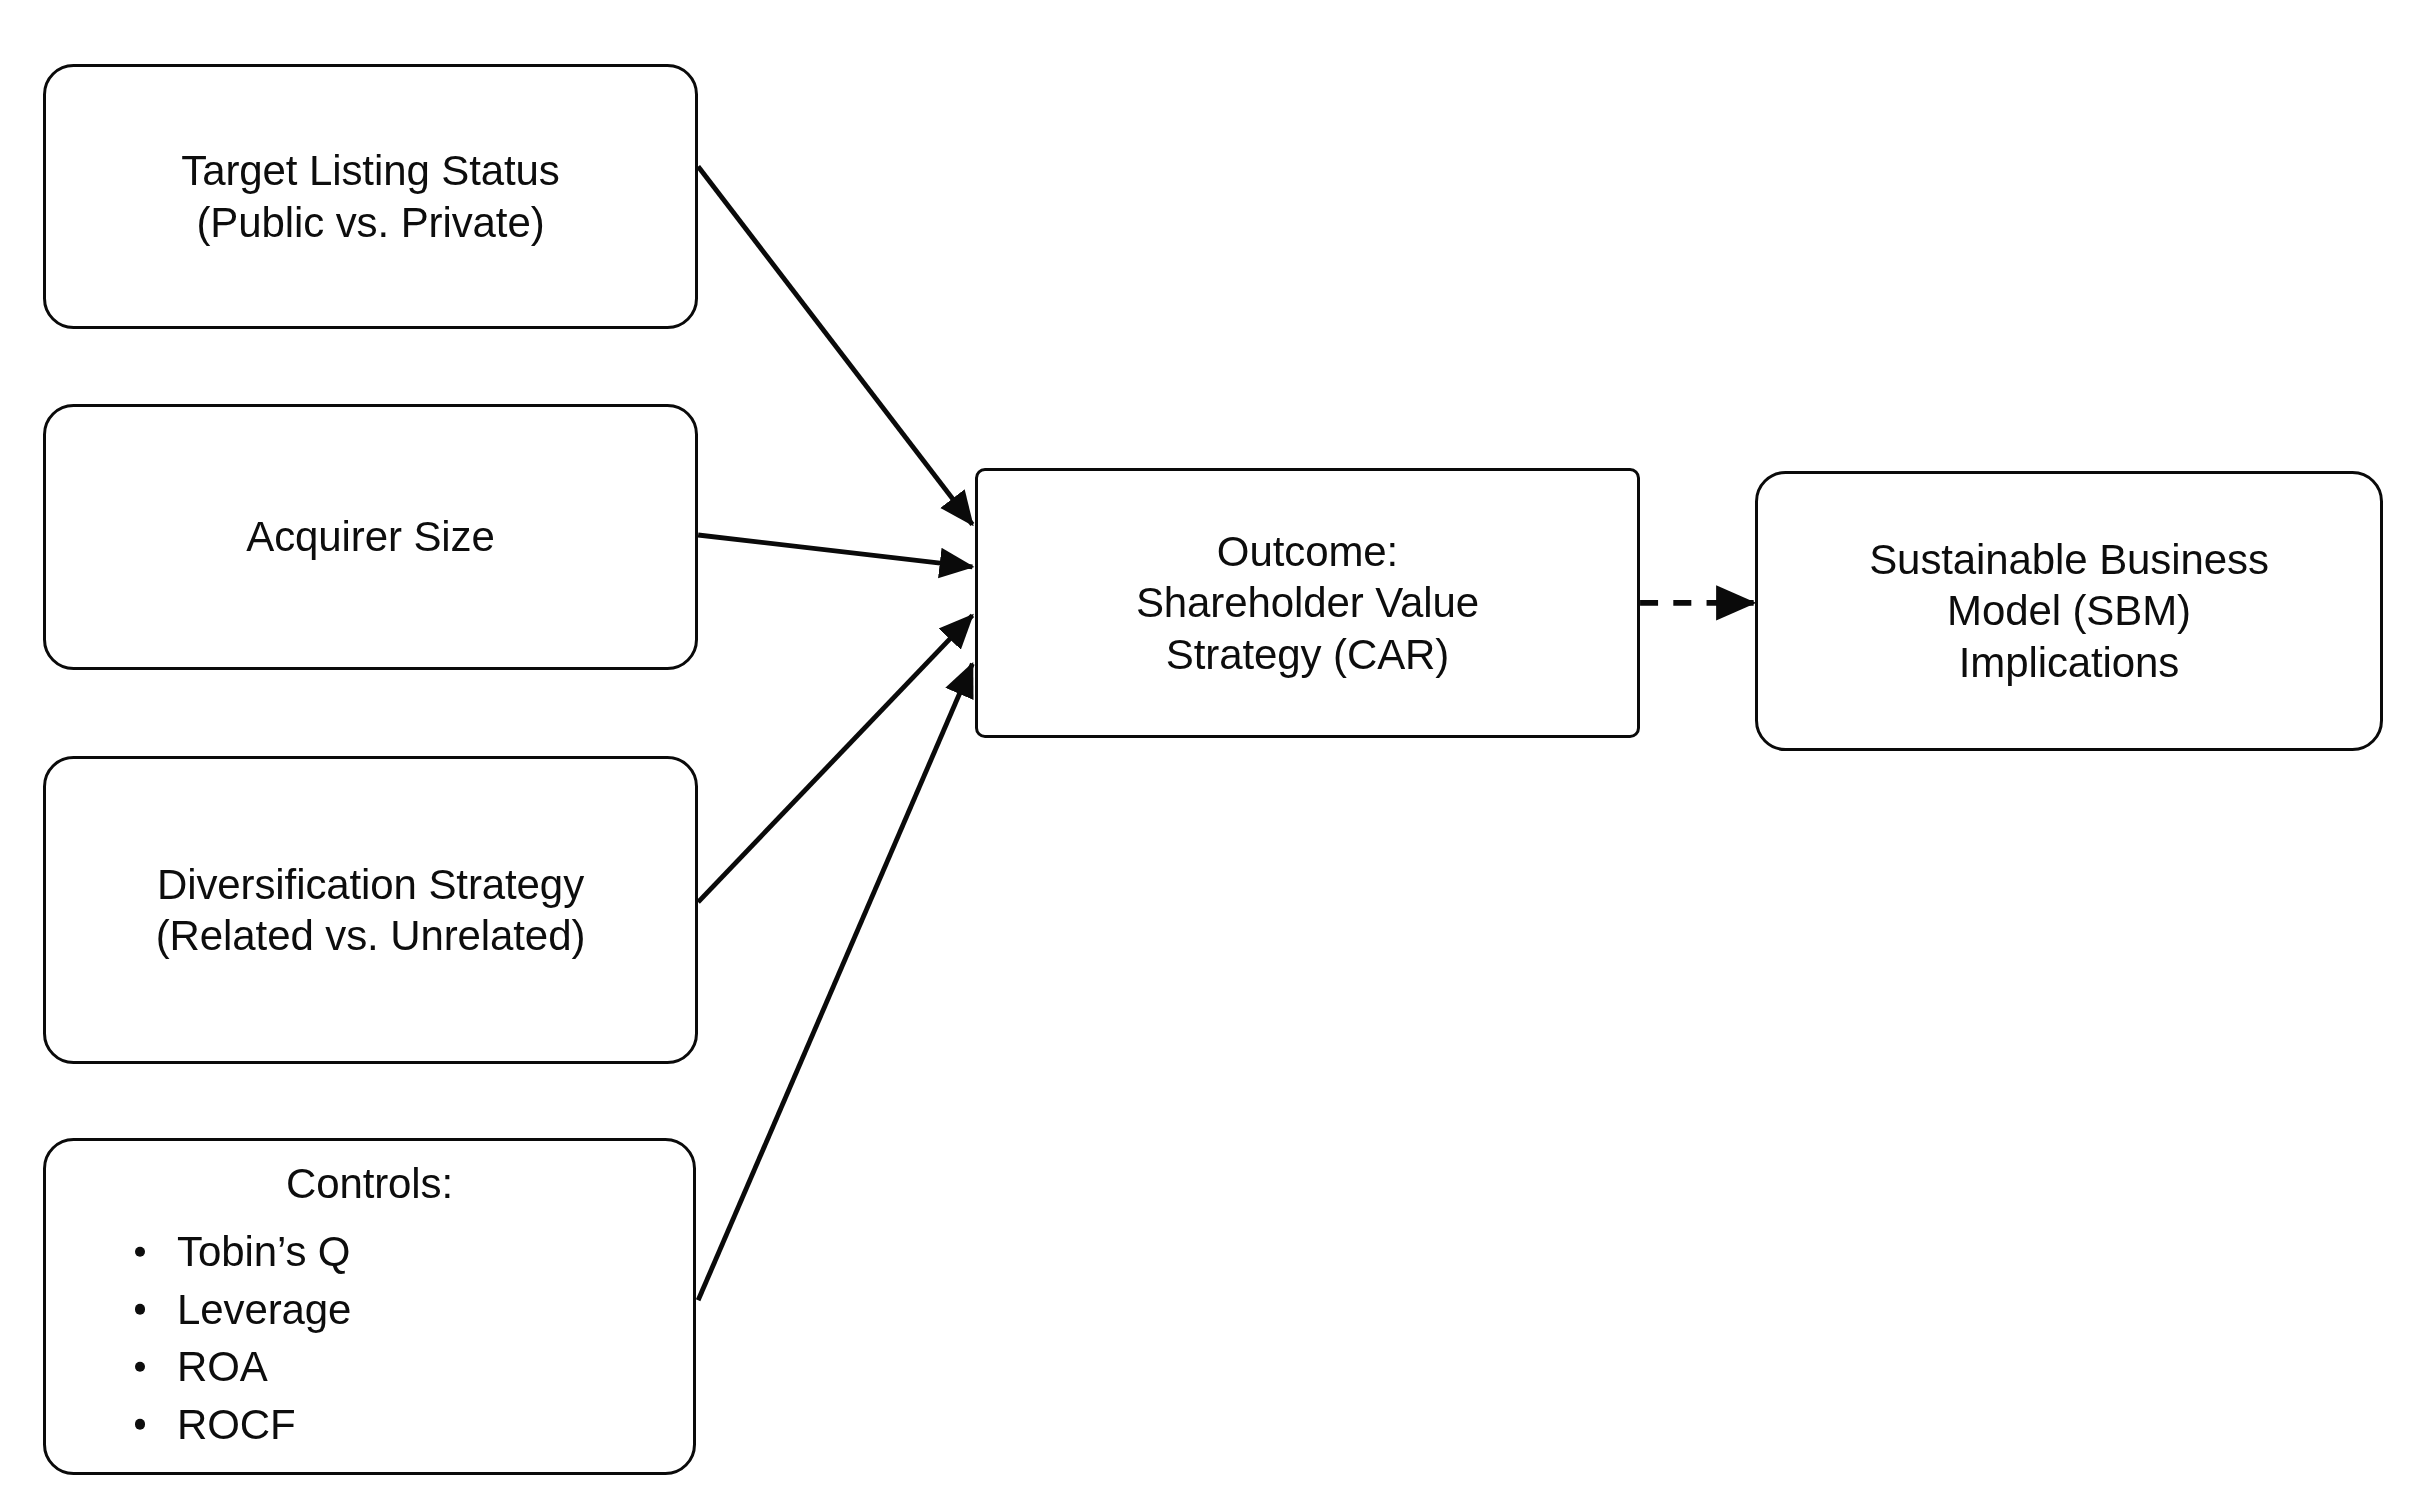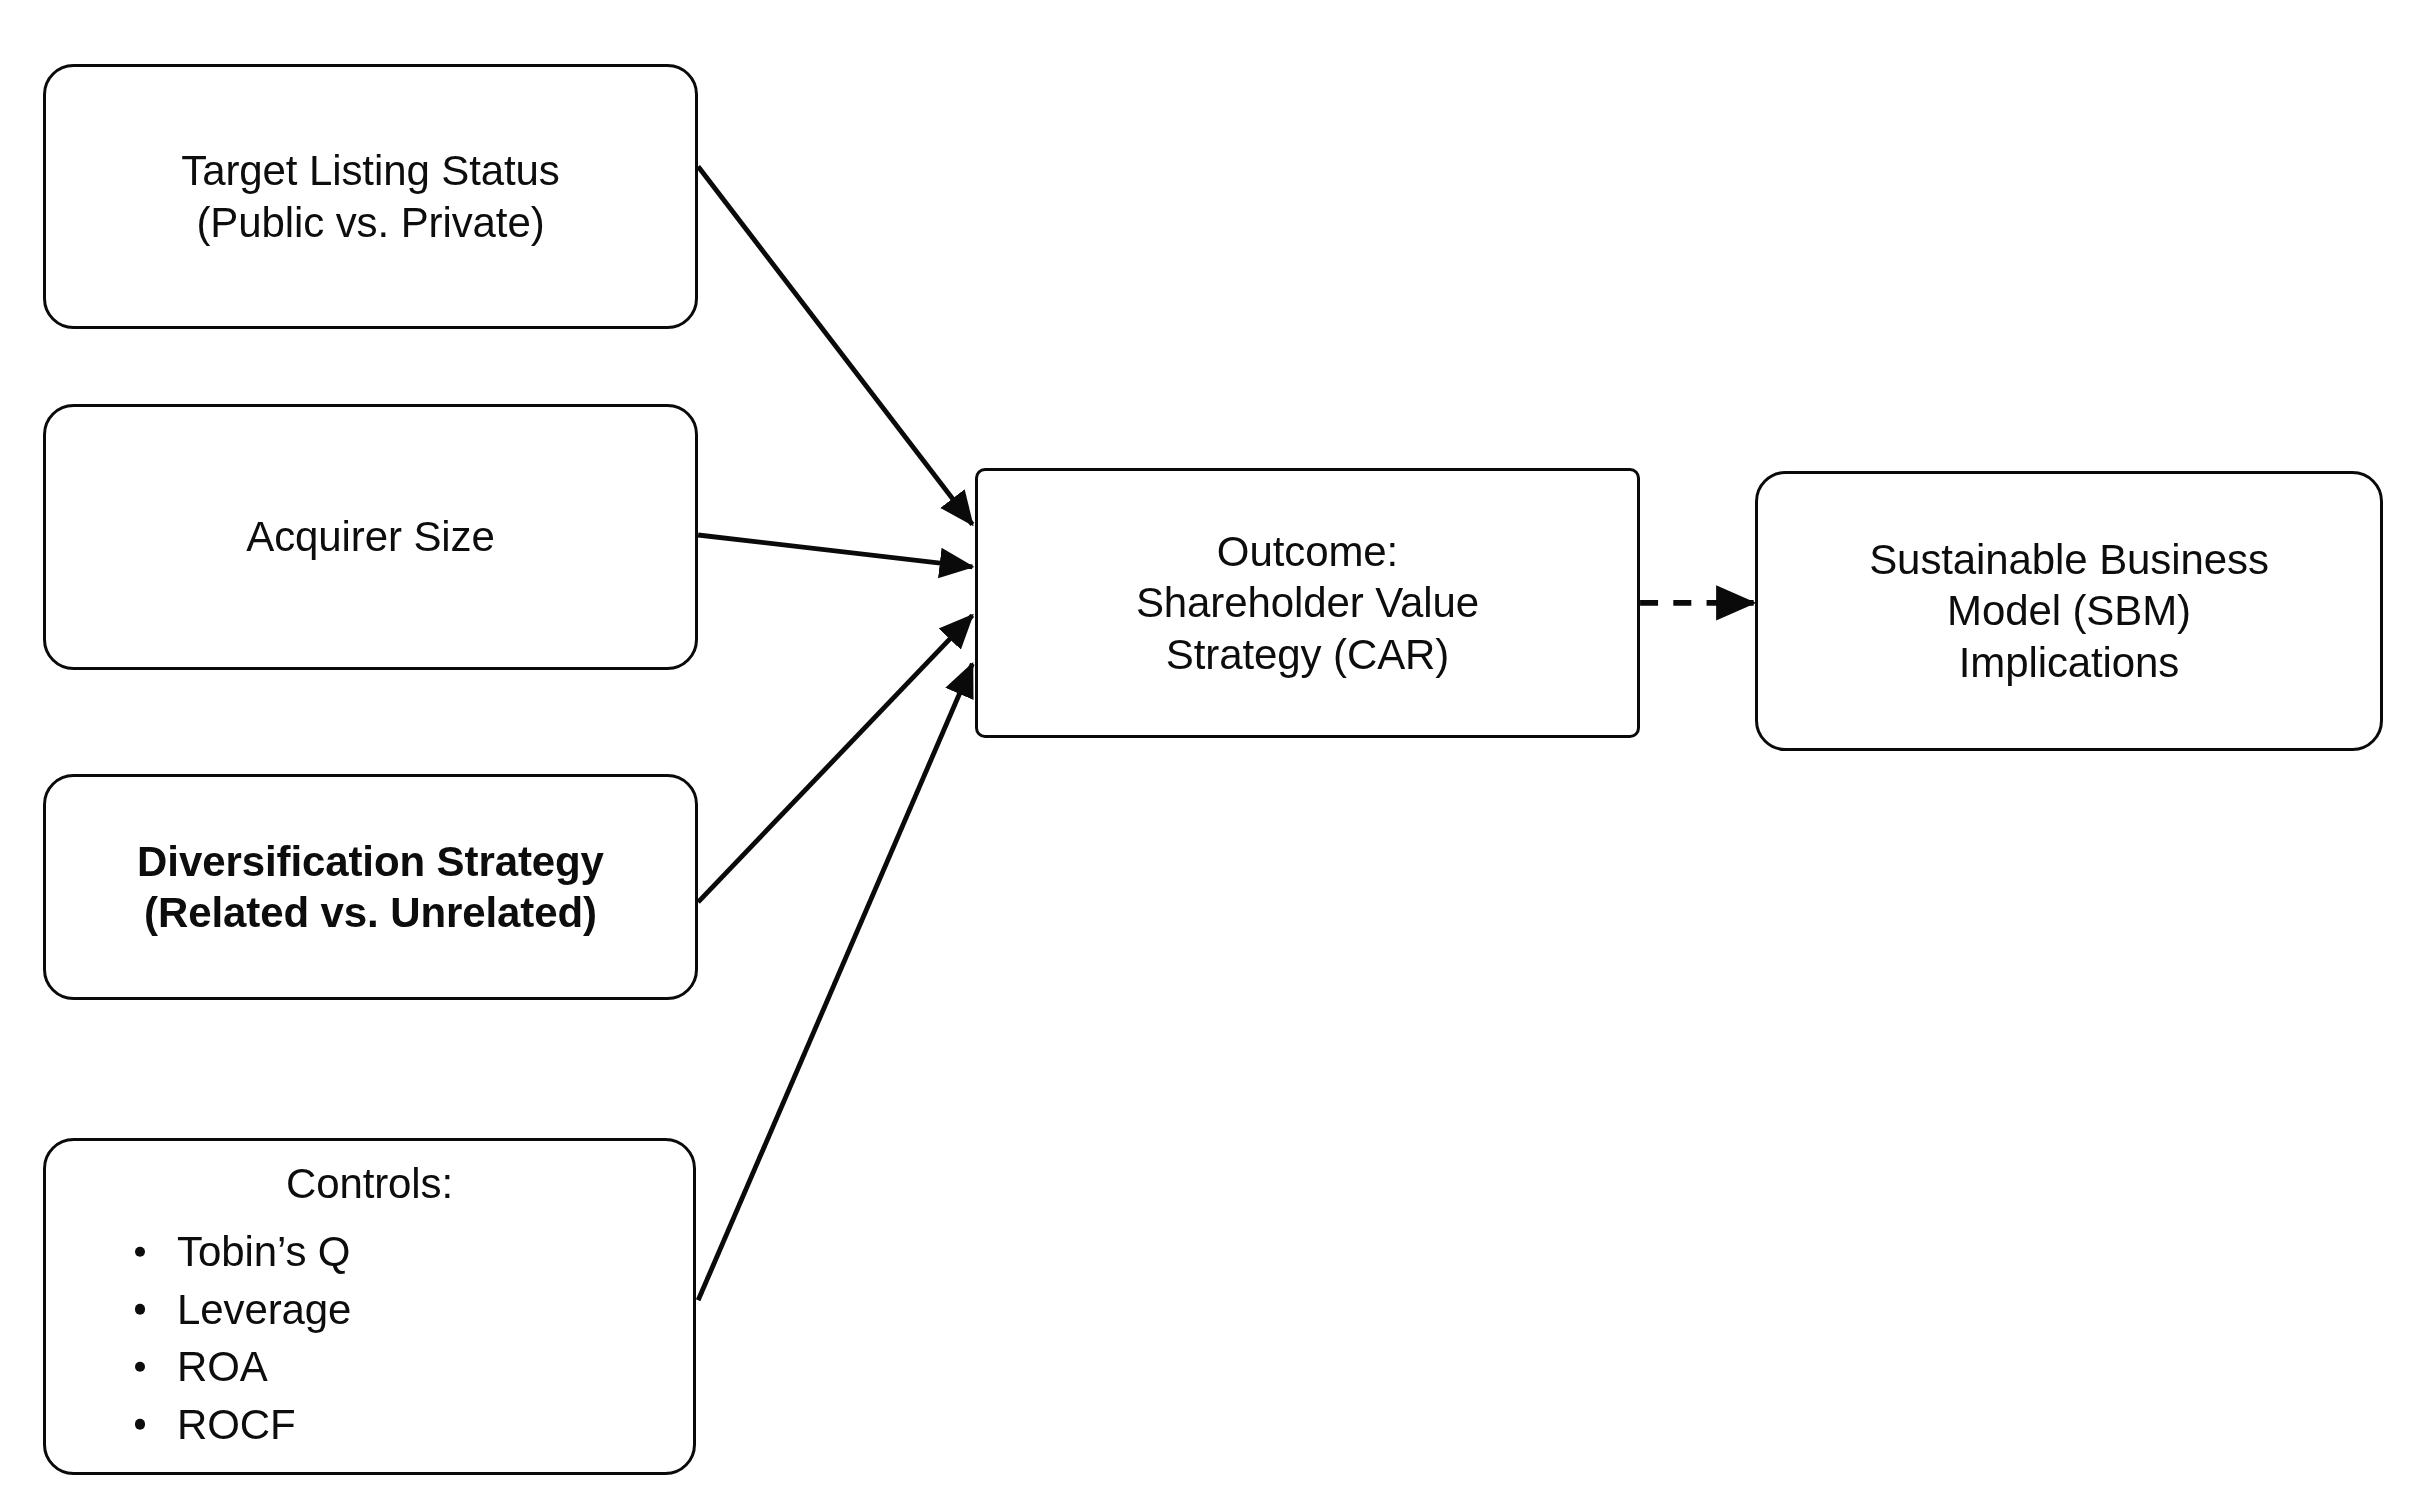--- a/index.html
+++ b/index.html
@@ -45,21 +45,21 @@
     letter-spacing: -0.1px;
   }
   .node .line {
     display: block;
     white-space: nowrap;
   }
 
   
   #node-target-listing-status { left: 43px;   top: 36px;   width: 655px; height: 265px; margin-top: 28px; }
   #node-acquirer-size         { left: 43px;   top: 404px;  width: 655px; height: 266px; justify-content: center; }
-  #node-diversification       { left: 43px;   top: 774px; width: 655px; height: 226px; font-weight: bold; }
+  #node-diversification       { left: 43px;   top: 756px; width: 655px; height: 308px; }
   #node-controls              { left: 43px;   top: 1138px; width: 653px; height: 337px;
                                 justify-content: flex-end; padding-top: 23.6px; }
   #node-outcome               { left: 975px; top: 468px;  width: 665px; height: 270px; border-radius: 10px; }
   #node-sbm                   { left: 1755px; top: 471px;  width: 628px; height: 280px; }
 
   
   .controls-heading {
     display: block;
     margin: 0 0 1.4px 0;
     width: 100%;

